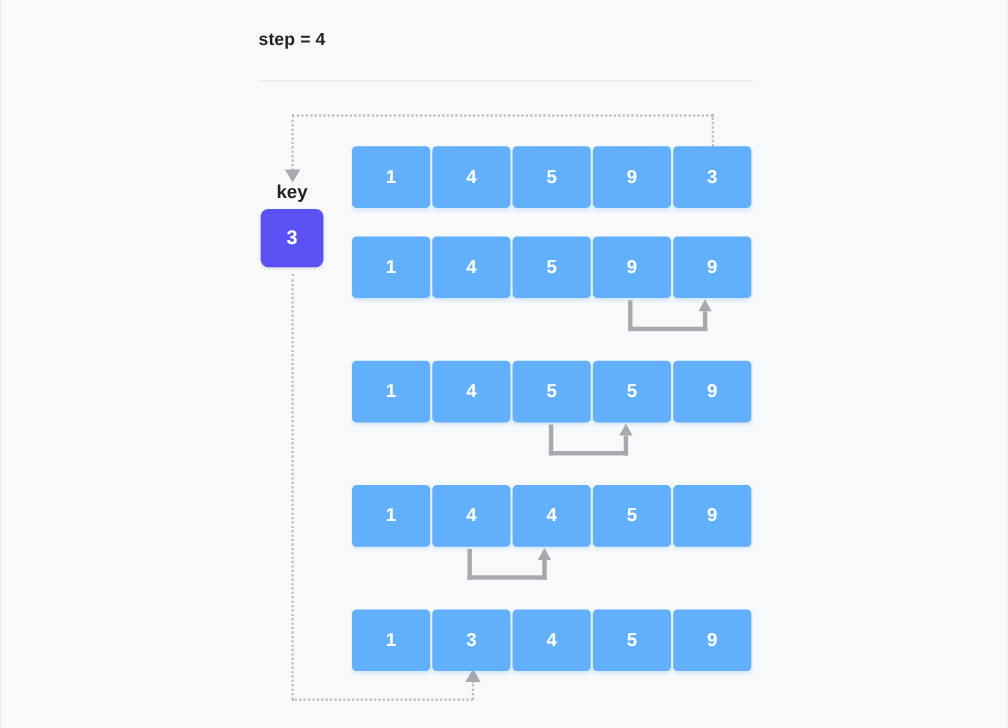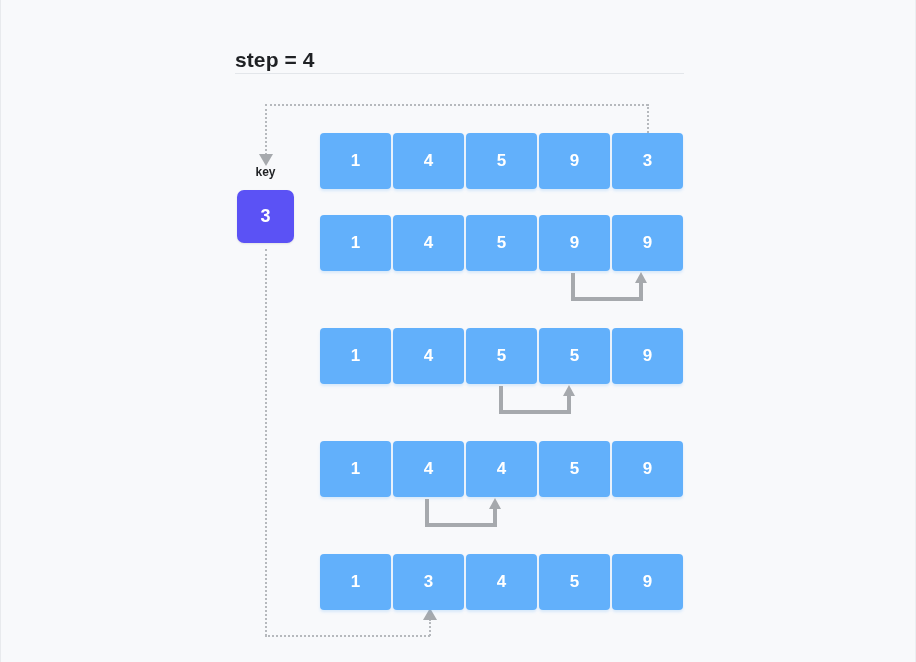--- a/index.html
+++ b/index.html
@@ -21,44 +21,43 @@
     box-sizing: border-box;
     border-left: 1px solid #e8eaed;
     border-right: 1px solid #eceef1;
   }
 
   
   #step-title {
     position: absolute;
     left: 234px;
     top: 28px;
-    font-size: 21px;
+    font-size: 16px;
     font-weight: bold;
     color: #1f2124;
     letter-spacing: 0.1px;
     white-space: nowrap;
-    margin-top: 20px;
   }
   #header-rule {
     position: absolute;
     left: 234px;
     top: 73px;
     width: 449px;
     height: 1px;
     background: #e3e6ea;
   }
 
   
   #key-label {
     position: absolute;
     left: 236px;
     top: 165px;
     width: 57px;
     text-align: center;
-    font-size: 12px;
+    font-size: 17px;
     font-weight: bold;
     color: #1f2124;
   }
   #key-box {
     position: absolute;
     left: 236px;
     top: 190px;
     width: 57px;
     height: 53px;
     background: #5b52f5;

